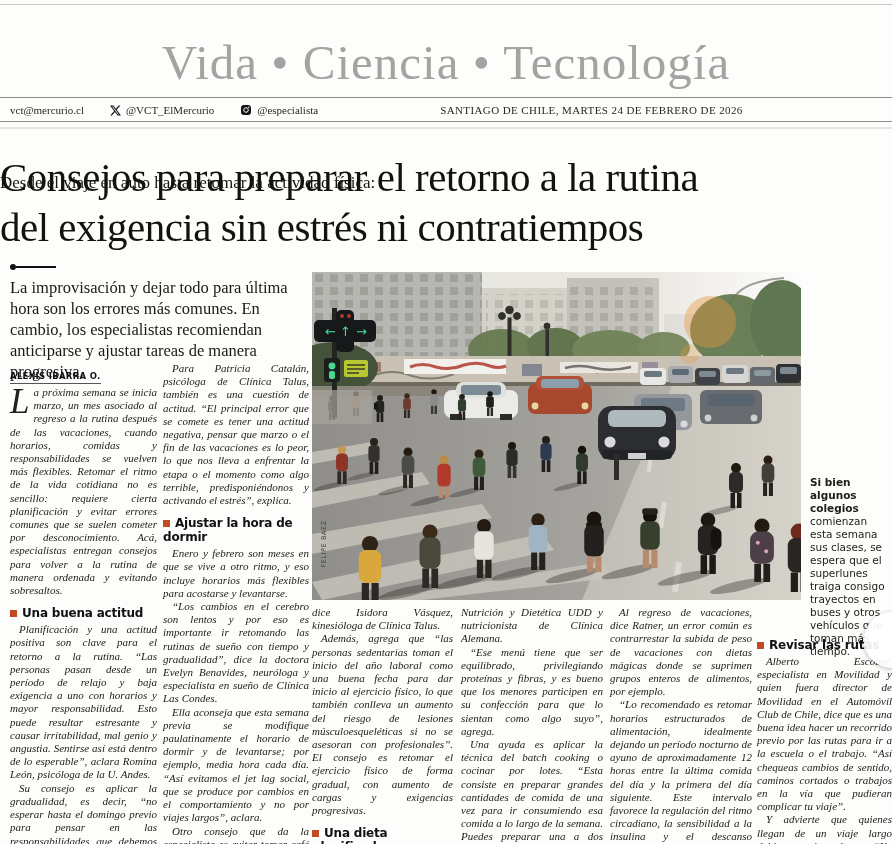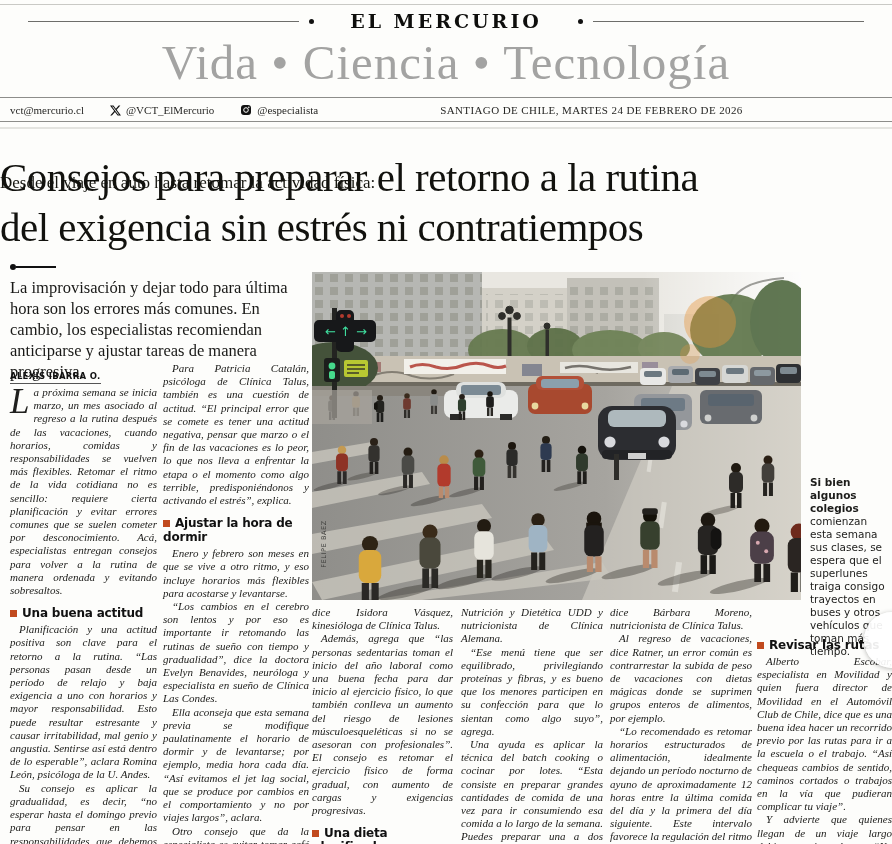--- a/index.html
+++ b/index.html
@@ -64,27 +64,20 @@
   .floatcircle{position:absolute;right:-28px;top:612px;width:56px;height:56px;border-radius:50%;
       background:rgba(255,255,255,.92);box-shadow:0 1px 5px rgba(0,0,0,.28);}
 </style>
 </head>
 <body>
 
 <div id="page">
 
   <div class="rule light" style="top:4px"></div>
 
-  <div class="brandrow">
-    <div class="ln"></div>
-    <div class="dot"></div>
-    <div class="brand">EL MERCURIO</div>
-    <div class="dot"></div>
-    <div class="ln"></div>
-  </div>
 
   <div class="sectiontitle">Vida • Ciencia • Tecnología</div>
 
   <div class="rule" style="top:97px"></div>
 
   <div class="inforow">
     <div class="item">
       <span>vct@mercurio.cl</span>
     </div>
     <div class="item">
@@ -146,21 +139,20 @@
       <p class="bp noindent">dice Isidora Vásquez, kinesióloga de Clínica Talus.</p>
       <p class="bp">Además, agrega que “las personas sedentarias toman el inicio del año laboral como una buena fecha para dar inicio al ejercicio físico, lo que también conlleva un aumento del riesgo de lesiones músculoesqueléticas si no se asesoran con profesionales”. El consejo es retomar el ejercicio físico de forma gradual, con aumento de cargas y exigencias progresivas.</p>
       <h3 class="sec-h"><span class="sq" style="background: rgb(193, 74, 30);"></span>Una dieta planificada</h3>
     </div>
   <div id="col4" class="col">
       <p class="bp noindent">Nutrición y Dietética UDD y nutricionista de Clínica Alemana.</p>
       <p class="bp">“Ese menú tiene que ser equilibrado, privilegiando proteínas y fibras, y es bueno que los menores participen en su confección para que lo sientan como algo suyo”, agrega.</p>
       <p class="bp">Una ayuda es aplicar la técnica del batch cooking o cocinar por lotes. “Esta consiste en preparar grandes cantidades de comida de una vez para ir consumiendo esa comida a lo largo de la semana. Puedes preparar una a dos proteínas, uno a dos acompañamientos y algunas opciones de vegetales e ir consumiéndolos a lo largo de la semana. Congelar una parte y consumir primeramente la que esté refrigerada”,</p>
     </div>
   <div id="col5" class="col">
-      <p class="bp noindent">dice Bárbara Moreno, nutricionista de Clínica Talus.</p>
       <p class="bp">Al regreso de vacaciones, dice Ratner, un error común es contrarrestar la subida de peso de vacaciones con dietas mágicas donde se suprimen grupos enteros de alimentos, por ejemplo.</p>
       <p class="bp">“Lo recomendado es retomar horarios estructurados de alimentación, idealmente dejando un período nocturno de ayuno de aproximadamente 12 horas entre la última comida del día y la primera del día siguiente. Este intervalo favorece la regulación del ritmo circadiano, la sensibilidad a la insulina y el descanso digestivo, sin caer en esquemas restrictivos innecesarios”, explica Belén Isuani, nutricionista de Clínica Las Condes.</p>
     </div>
   <div id="col6" class="col">
       <h3 class="sec-h"><span class="sq" style="background: rgb(193, 74, 30);"></span>Revisar las rutas</h3>
       <p class="bp">Alberto Escobar, especialista en Movilidad y quien fuera director de Movilidad en el Automóvil Club de Chile, dice que es una buena idea hacer un recorrido previo por las rutas para ir a la escuela o el trabajo. “Así chequeas cambios de sentido, caminos cortados o trabajos en la vía que pudieran complicar tu viaje”.</p>
       <p class="bp">Y advierte que quienes llegan de un viaje largo debieran revisar el auto. “No basta con lavarlo. Si anduvieron por caminos agrestes pudo sufrir daños”.</p>
     </div>
 
   <div class="photo">

